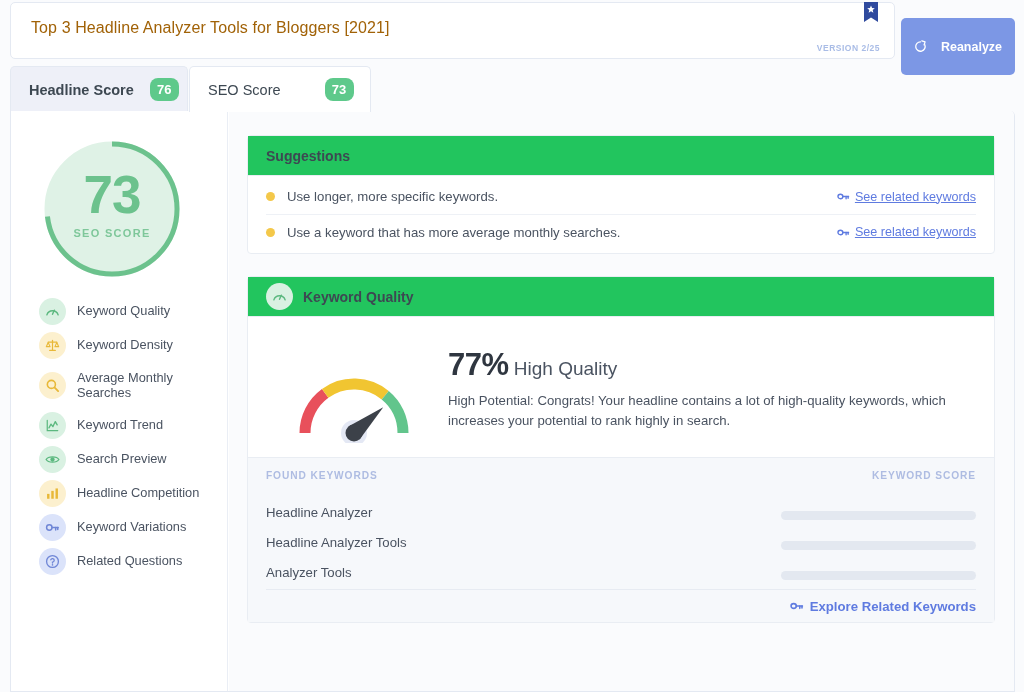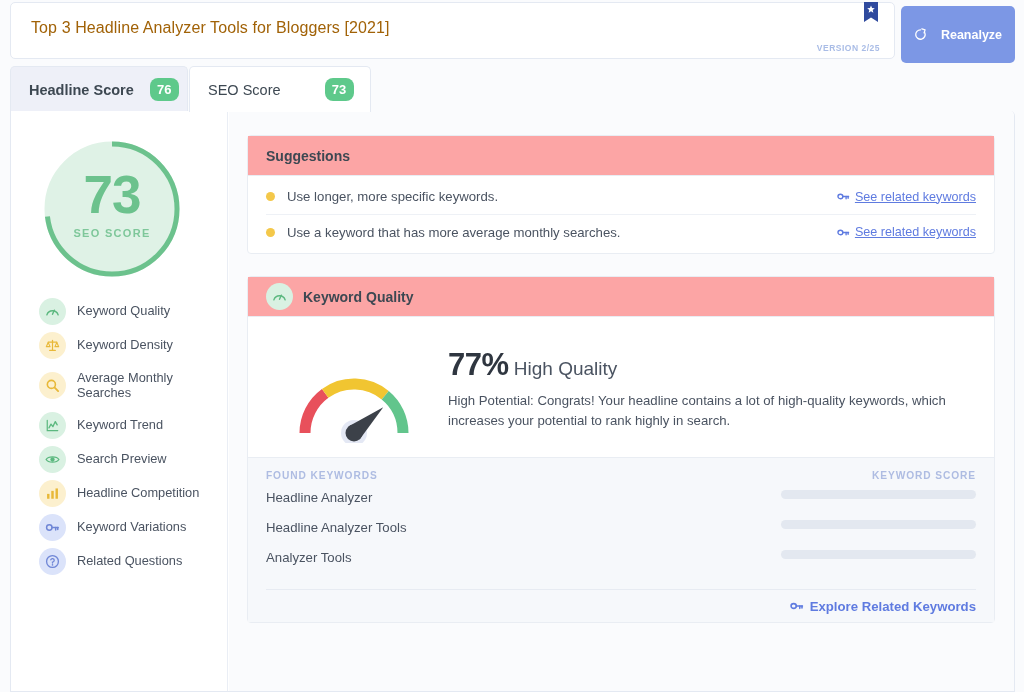--- a/index.html
+++ b/index.html
@@ -65,21 +65,21 @@
     right: 14px; bottom: 5px;
     font-size: 8.5px;
     letter-spacing: 0.5px;
     color: #a9bce6;
     font-weight: bold;
     white-space: nowrap;
   }
 
   .reanalyze-btn {
     position: absolute;
-    left: 901px; top: 6px;
+    left: 901px; top: 18px;
     width: 114px;
     height: 57px;
     background: #7c97e5;
     border: none;
     border-radius: 5px;
     color: #ffffff;
     font-size: 12.5px;
     font-weight: bold;
     font-family: "Liberation Sans", sans-serif;
     cursor: pointer;
@@ -242,21 +242,21 @@
   }
 
   .card {
     background: #ffffff;
     border: 1px solid #e9edf3;
     border-radius: 4px;
   }
 
   .card-head {
     height: 40px;
-    background: #fca5a5;
+    background: #22c55e;
     border-bottom: 1px solid #e9edf3;
     display: flex;
     align-items: center;
     padding: 0 18px;
     gap: 10px;
   }
   .card-title {
     font-size: 14px;
     font-weight: bold;
     color: #3d4852;
@@ -348,21 +348,21 @@
     display: flex;
     justify-content: space-between;
     font-size: 10.2px;
     font-weight: bold;
     letter-spacing: 0.9px;
     color: #aebce2;
     margin-bottom: 9px;
   }
   .kw-row {
     display: flex;
-    align-items: flex-start;
+    align-items: flex-end;
     height: 30px;
     gap: 36px;
   }
   .kw-name {
     font-size: 13.2px;
     color: #4a5361;
     flex: 1 1 auto;
   }
   .kw-track {
     flex: 0 0 auto;

